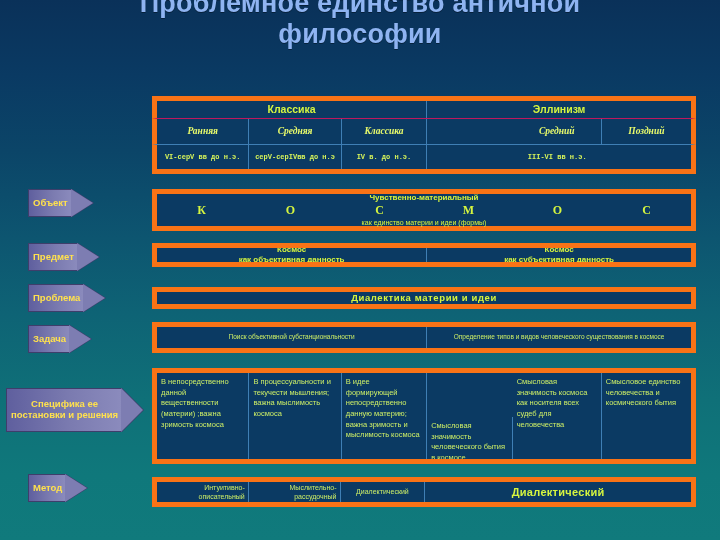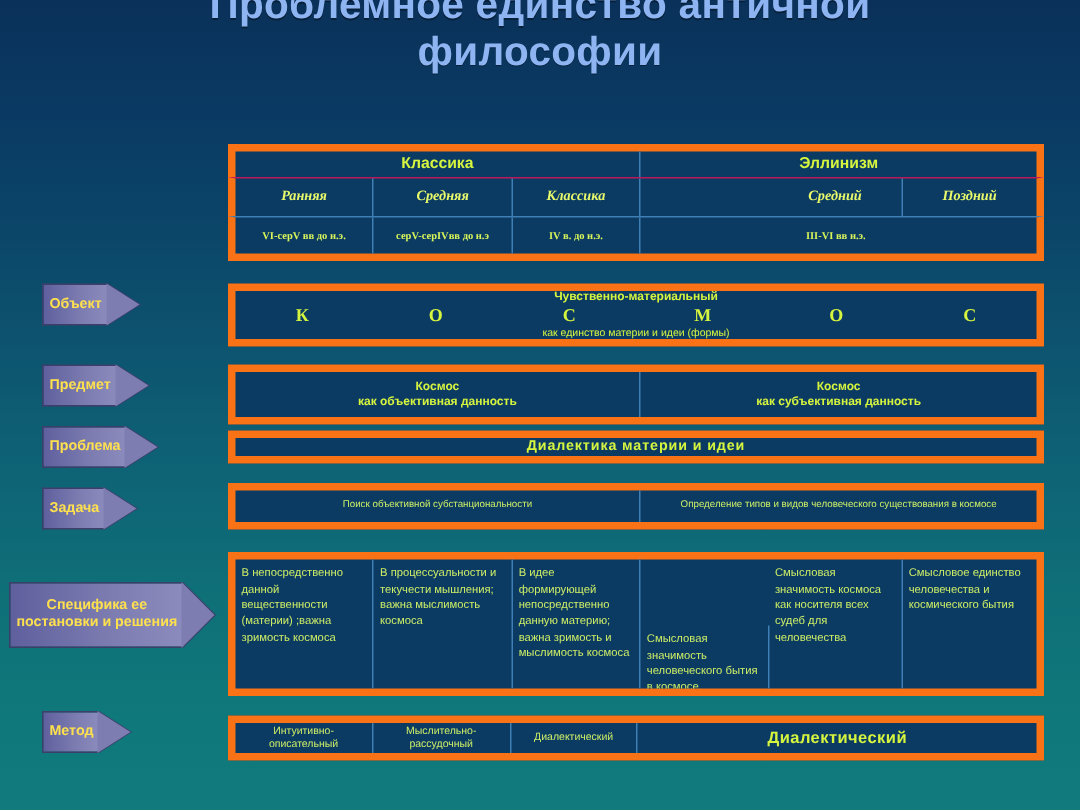--- a/index.html
+++ b/index.html
@@ -137,21 +137,21 @@
     padding: 0;
   }
   .hdr-dates {
     top: 144px; height: 30px;
     border-top: 1px solid #3f7fb5;
   }
   .hdr-dates .cell {
     display: flex; align-items: center; justify-content: center;
     color: #d8f55a;
     font-size: 7px;
-    font-family: Liberation Serif, serif;
+    font-family: Liberation Mono, monospace;
     font-weight: bold;
     padding: 0 2px;
   }
 
   
   .row-object { top: 189px; height: 42px; }
   .row-object .inner {
     width: 100%;
     position: relative;
     display: flex;
@@ -178,21 +178,21 @@
     font-weight: bold;
     font-family: "Liberation Serif", "DejaVu Serif", serif;
   }
   .row-object .caption-bot {
     color: #d6f53f;
     font-size: 7px;
     line-height: 1;
   }
 
   
-  .row-subject { top: 243px; height: 40px; }
+  .row-subject { top: 243px; height: 24px; }
   .row-subject .cell {
     display: flex; flex-direction: column;
     align-items: center; justify-content: center;
     color: #d6f53f;
     font-size: 8px;
     font-weight: bold;
     line-height: 1.3;
   }
 
   
@@ -222,21 +222,21 @@
     color: #cdee66;
     font-size: 7.5px;
     line-height: 1.42;
     padding: 4px 4px 2px 4px;
   }
 
   
   .row-method { top: 477px; height: 30px; }
   .row-method .cell {
     display: flex; align-items: center; justify-content: center;
-    text-align: center;
+    text-align: right;
     color: #cdee66;
     font-size: 7px;
     line-height: 1.3;
     padding: 0 3px;
   }
   .row-method .cell.big {
     font-size: 11px;
     font-weight: bold;
     color: #d6f53f;
     letter-spacing: .3px;

